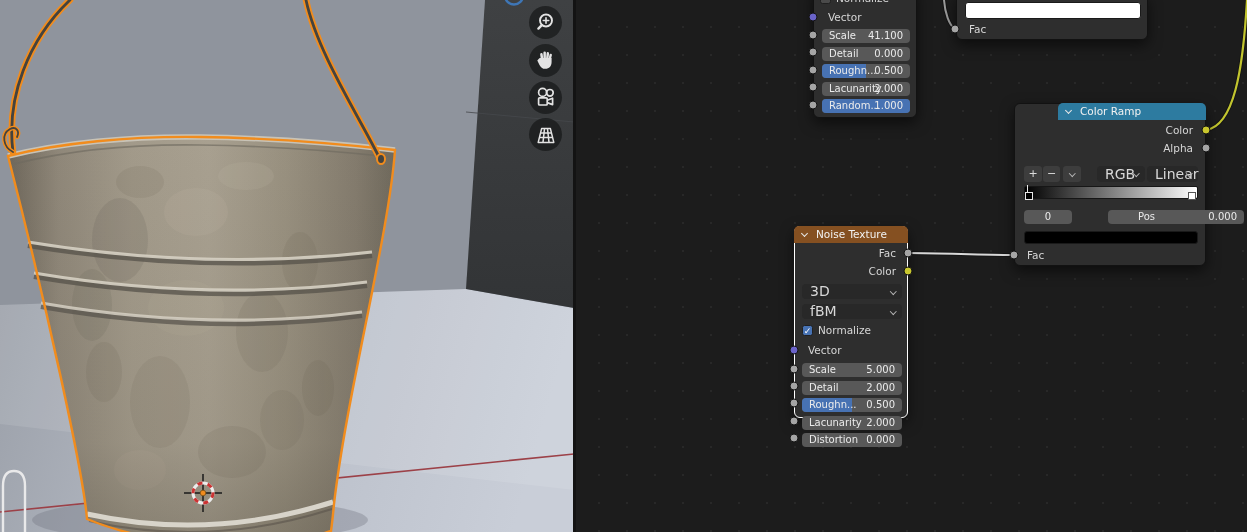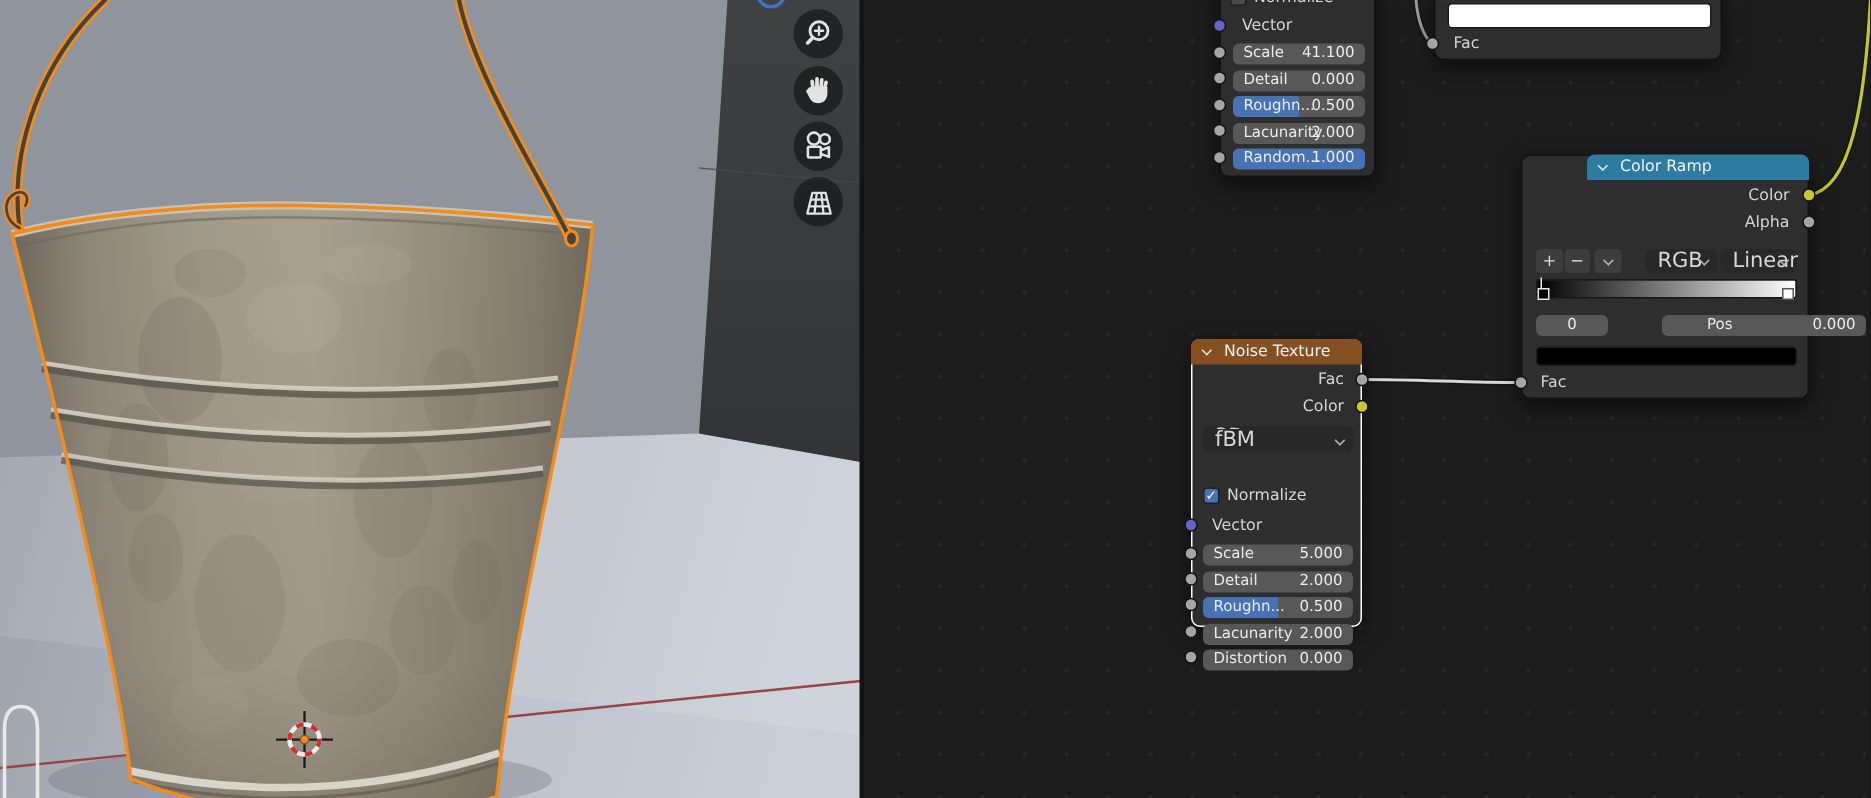--- a/index.html
+++ b/index.html
@@ -263,21 +263,21 @@
         <span class="hdr-chev"></span>
         <span>Noise Texture</span>
       </div>
       <div class="row-label" style="right:11px;top:20px;">Fac</div>
       <div class="row-label" style="right:11px;top:38px;">Color</div>
 
       <div class="dropdown" style="left:7px;top:57px;width:100px;">
         <span>3D</span>
         <span class="dd-arrow"></span>
       </div>
-      <div class="dropdown" style="left:7px;top:59px;width:100px;">
+      <div class="dropdown" style="left:7px;top:77px;width:100px;">
         <span>fBM</span>
         <span class="dd-arrow"></span>
       </div>
 
       <div class="checkbox" style="left:7px;top:98px;">
         <span>✓</span>
       </div>
       <div class="row-label" style="left:23px;top:97px;">Normalize</div>
       <div class="row-label" style="left:13px;top:117px;">Vector</div>
 

